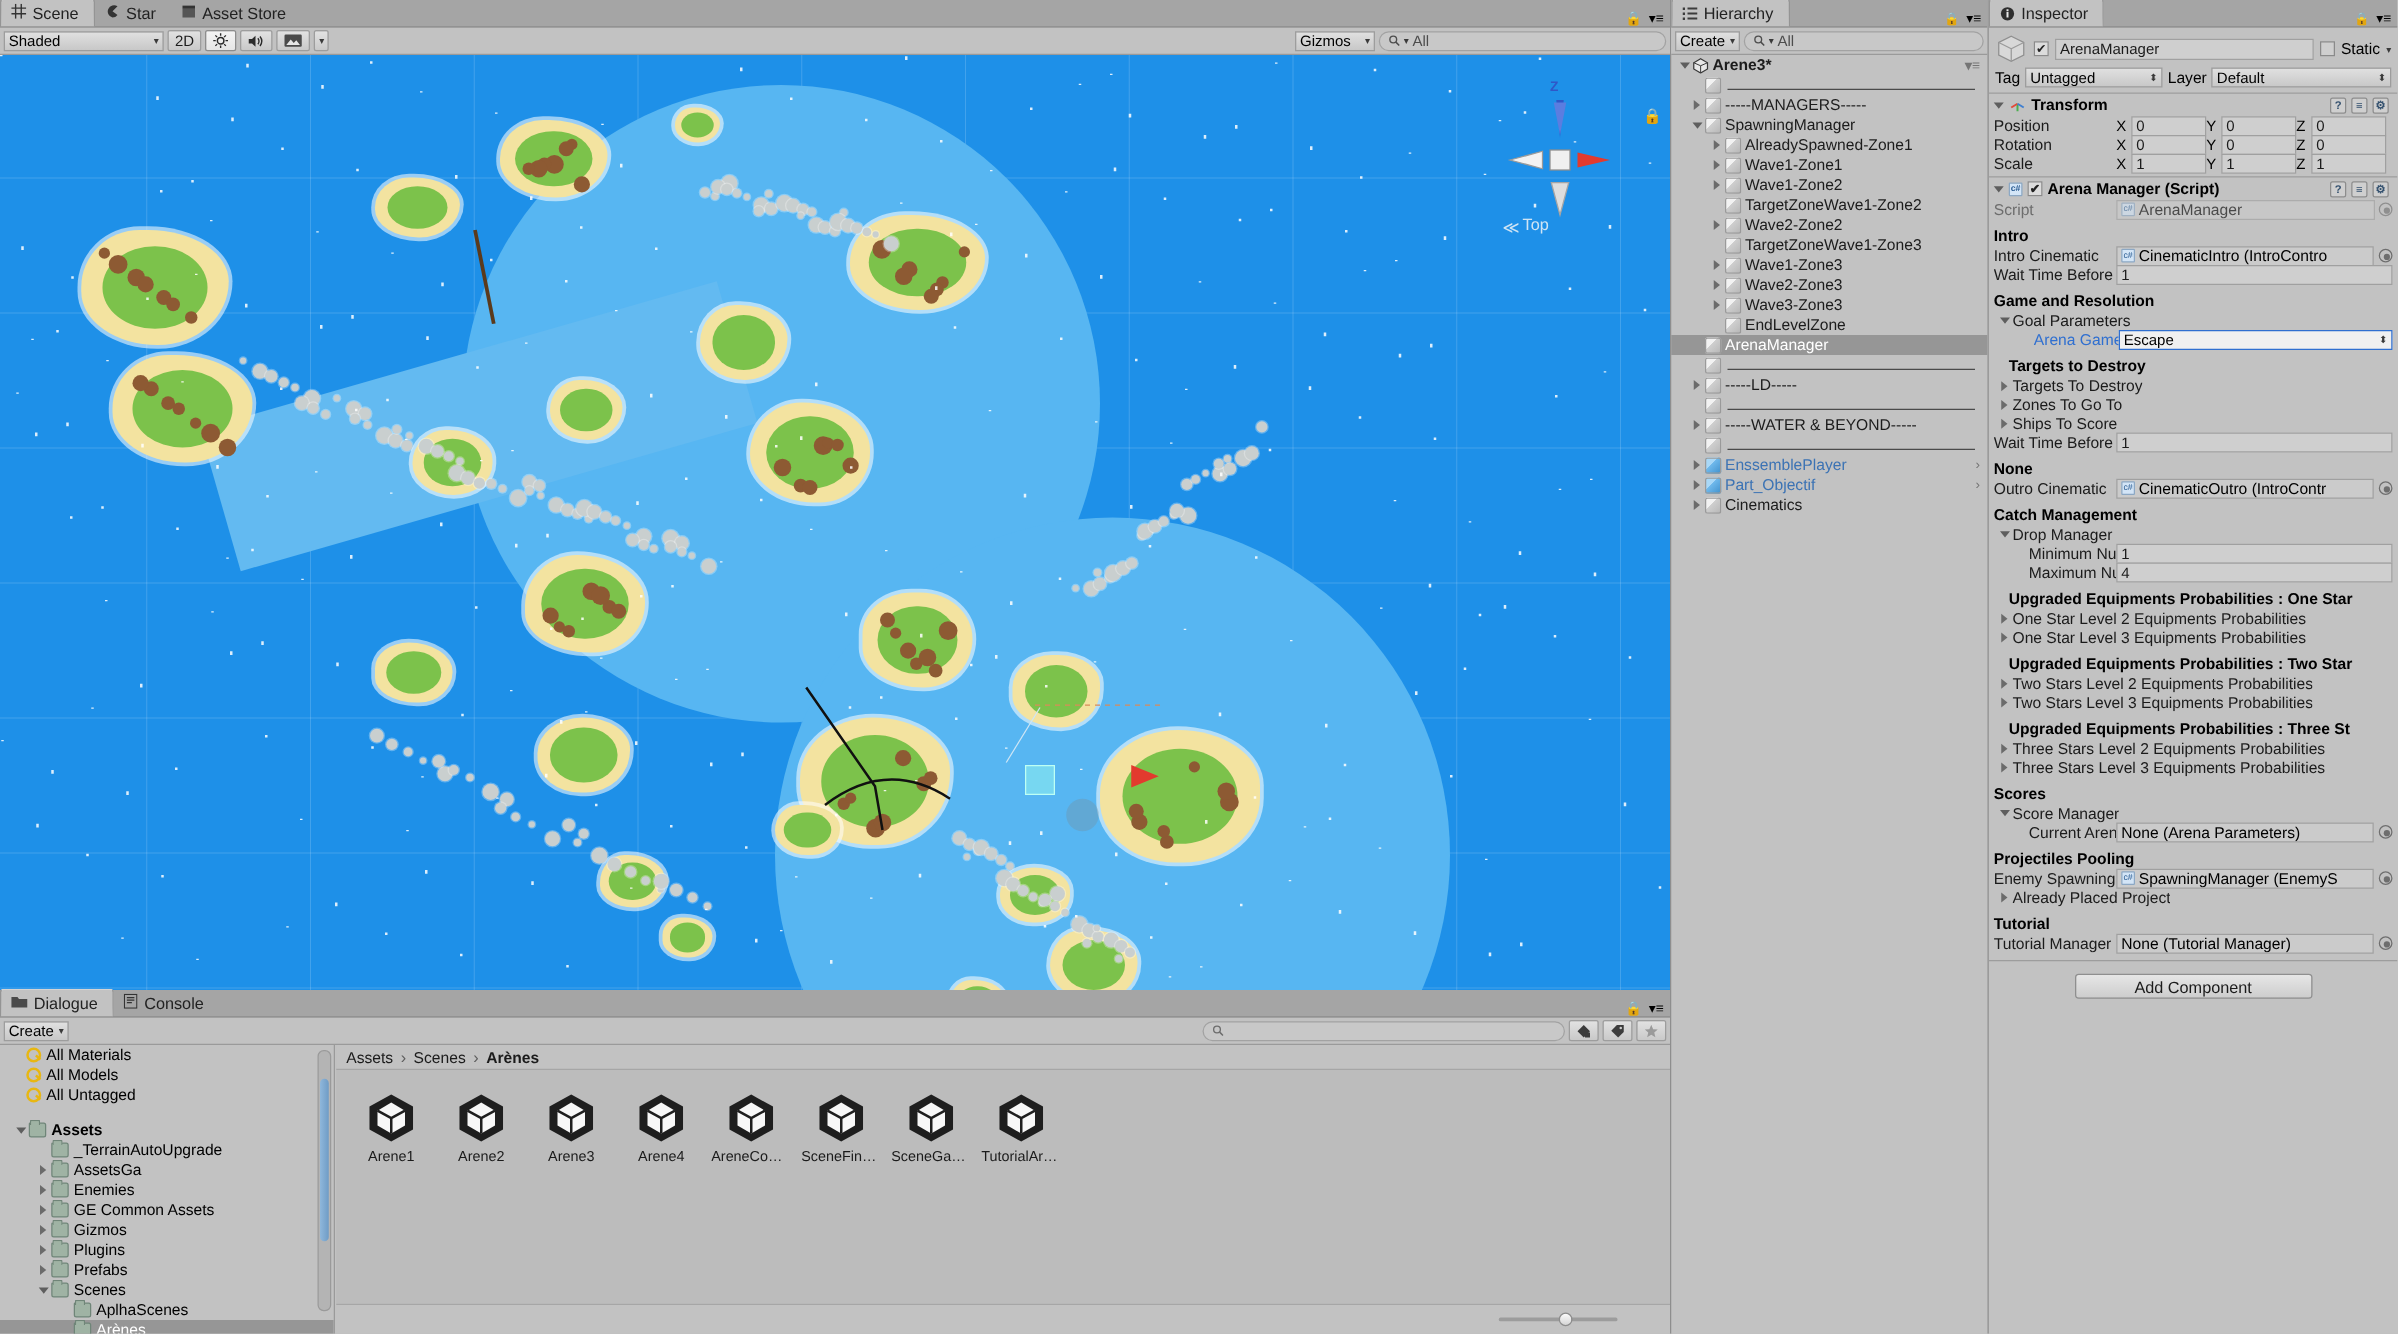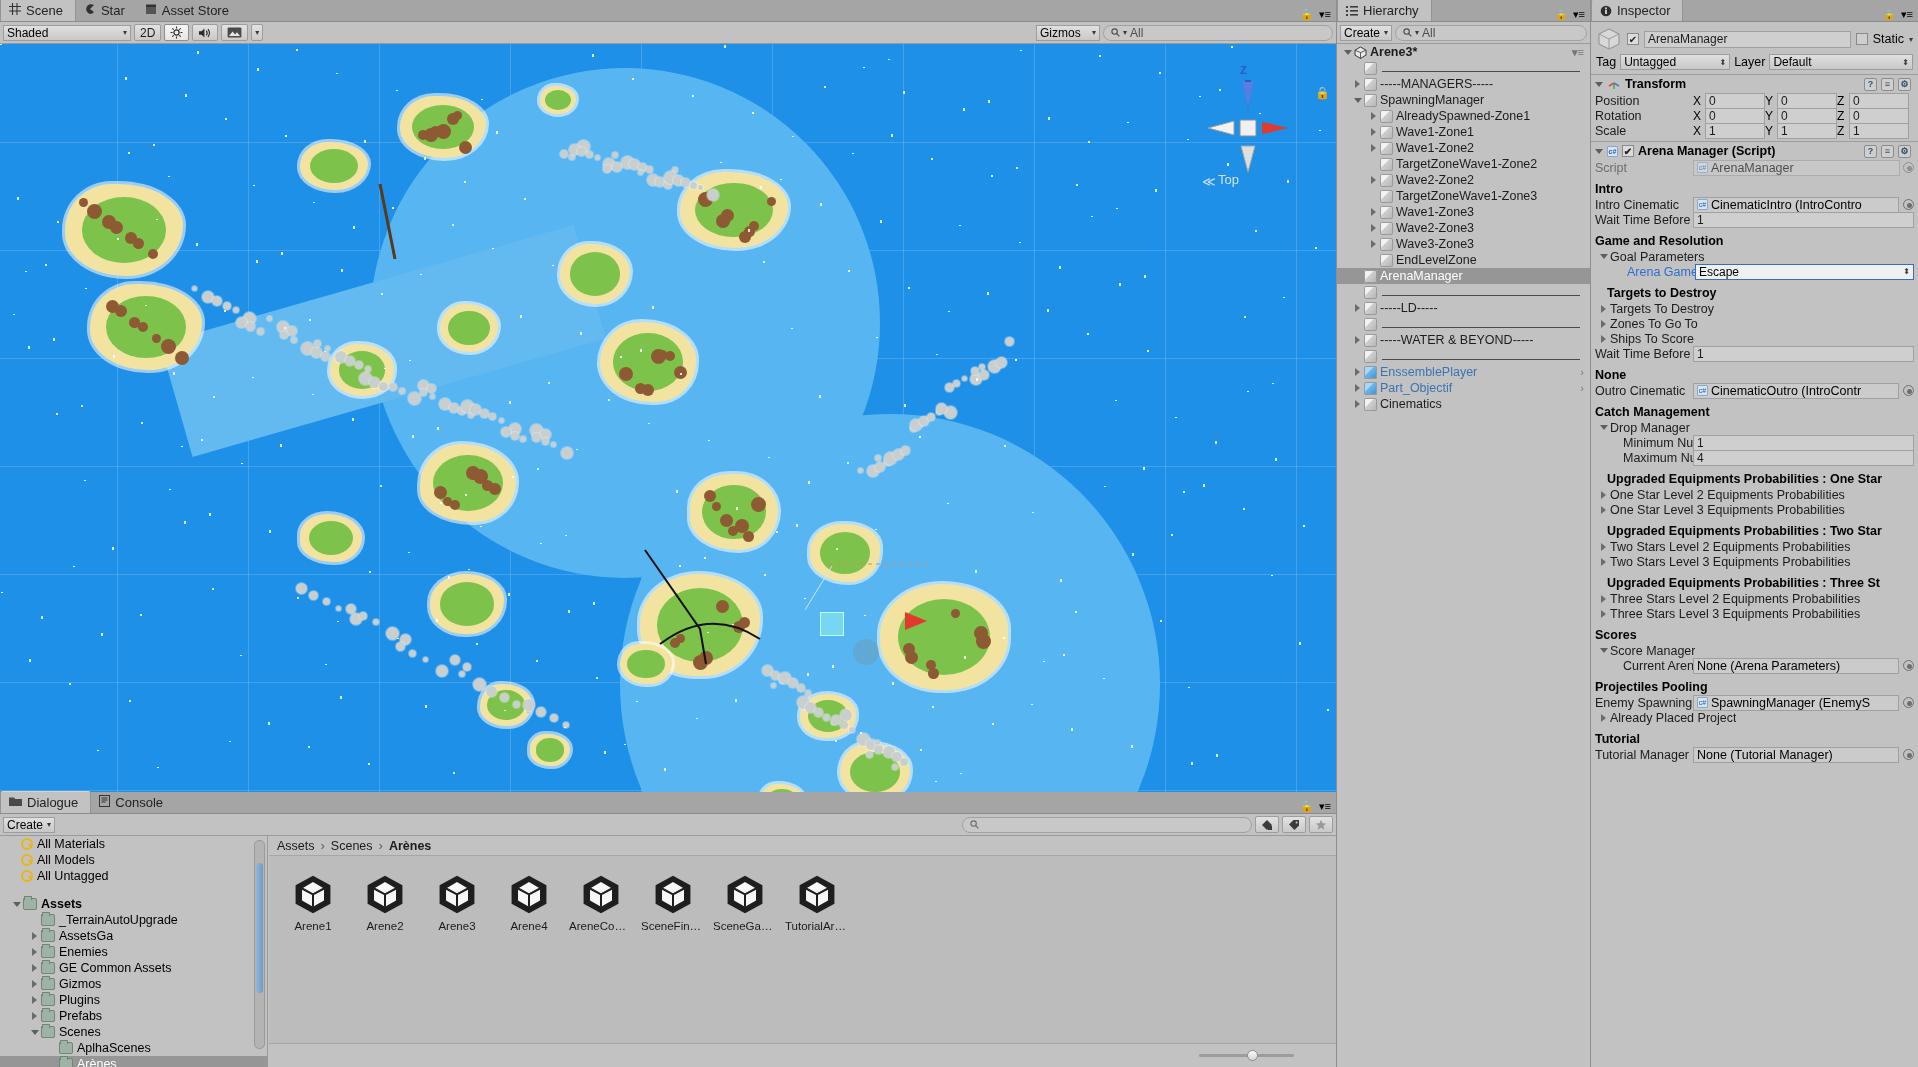--- a/index.html
+++ b/index.html
@@ -1527,14 +1527,17 @@
             <span style="width:0px;flex:0 0 0px"></span>
             <span class="i-lbl" style="width:98px">Tutorial Manager</span>
             <div class="obj-field" style="flex:1">
               <span>None (Tutorial Manager)</span>
             </div>
             <span class="radio-o" style="margin-left:4px"></span>
           </div>
         </div>
     </div>
 
+    <div style="border-top:1px solid #9d9d9d;margin-top:6px;padding-bottom:6px;">
+      <button class="add-comp">Add Component</button>
+    </div>
   </div>
 </div>
 
 </body></html>

